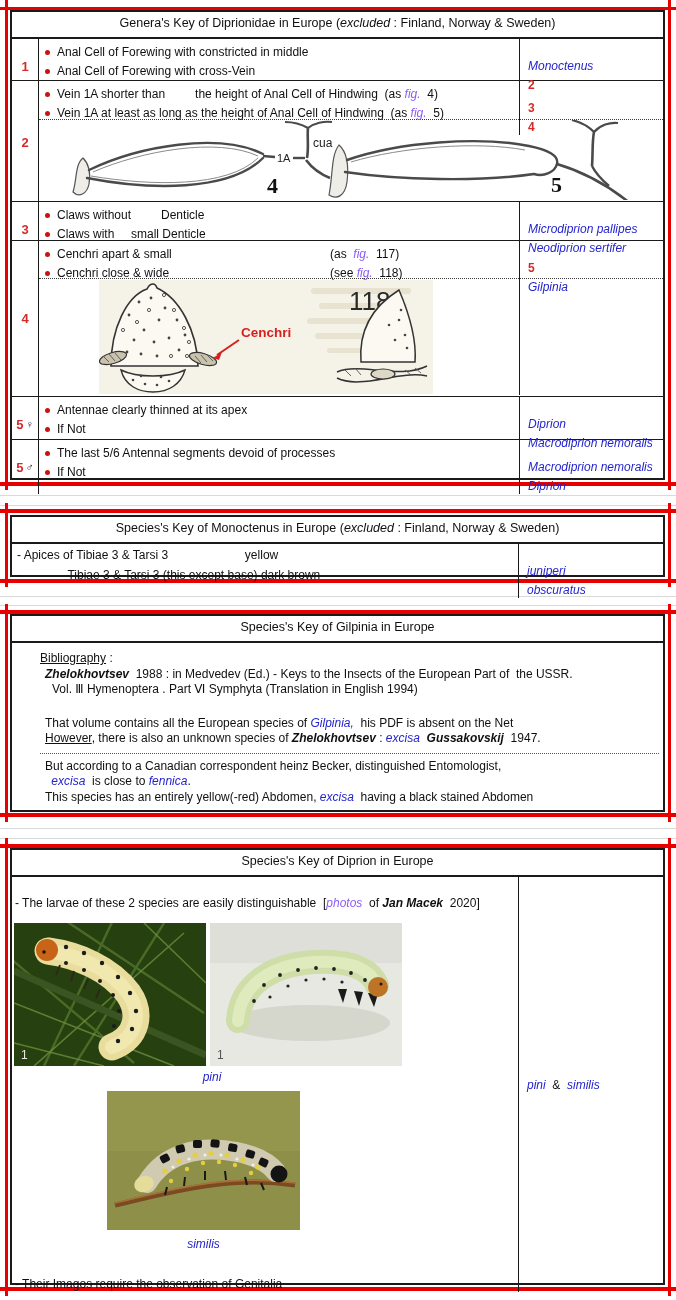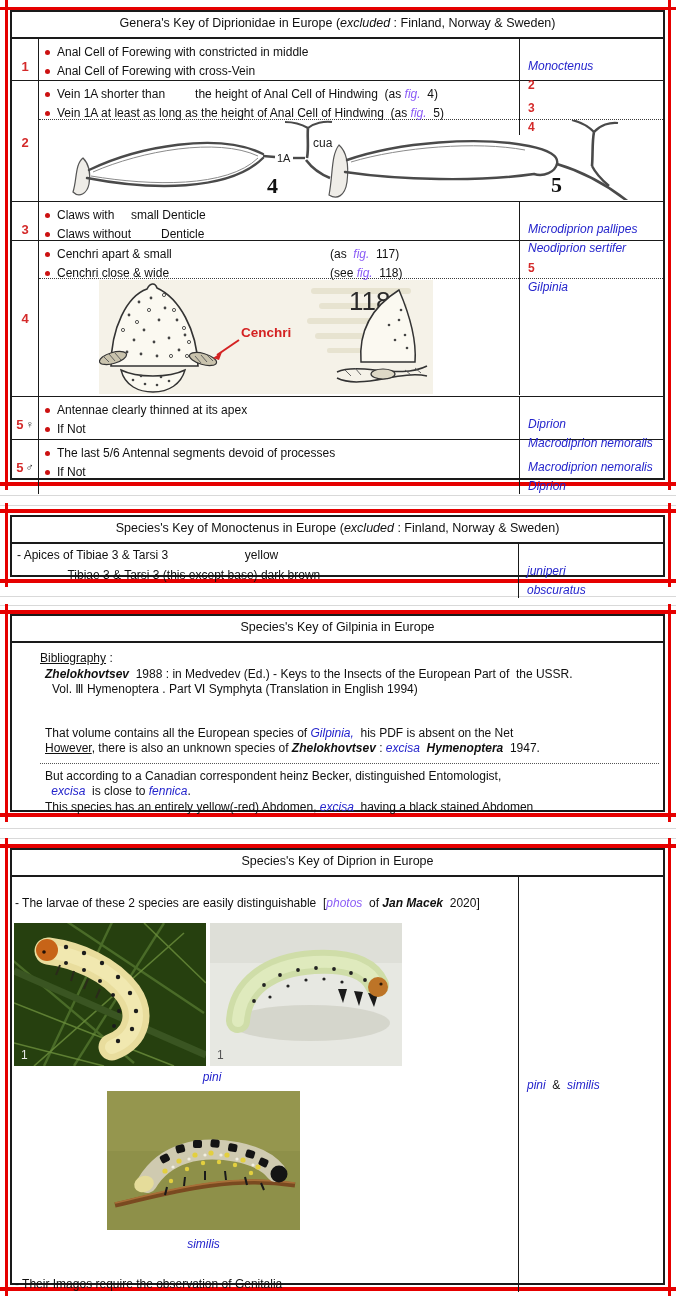--- a/index.html
+++ b/index.html
@@ -34,21 +34,21 @@
   .sg-blue{color:#2424cc;font-style:italic;}
   .sg-teal{color:#8b5cf6;font-style:italic;}
   .sg-red{color:#d42a2a;font-weight:bold;}
   .t2line{padding-left:5px;margin-top:4px;line-height:15.5px;white-space:pre-wrap;}
   
   .bibbody{padding-top:8px;}
   .bl{margin:0 0 0 33px;line-height:15.5px;white-space:pre-wrap;}
   .bl.i1{margin-left:28px;}
   .bl.i3{margin-left:40px;}
   .bl.i2b{margin-left:36px;}
-  .bl.gap{margin-top:28px;}
+  .bl.gap{margin-top:18px;}
   .bib-dots{height:0;border-top:1.5px dotted #555;margin:6px 4px 5px 28px;}
   
   .t4body{display:grid;grid-template-columns:506px 144px;height:412px;}
   .t4right{border-left:1.5px solid #1a1a1a;display:flex;align-items:center;padding-left:8px;white-space:pre-wrap;}
   .t4intro{margin:18px 0 0 3px;line-height:16px;white-space:pre-wrap;}
   .photorow{display:flex;gap:4px;margin:12px 0 0 2px;}
   .cap{margin-top:4px;text-align:center;line-height:15px;}
   .cap-pini{width:396px;margin-left:2px;}
   .simblock{margin:6px 0 0 95px;width:193px;}
   .t4footer{margin:24px 0 0 3px;line-height:16px;white-space:pre-wrap;}
@@ -149,22 +149,22 @@
           <text class="fignum" x="512" y="72" font-size="22" fill="#111">5</text>
         </svg>
       </div>
     </div>
 
     <div class="krow cols3" style="height:38px">
       <div class="numcell">
           <span class="numlab">3</span>
         </div>
       <div class="critcell">
+        <div class="cl"><span class="bullet"></span><span><span>Claws without         Denticle</span></span></div>
         <div class="cl"><span class="bullet"></span><span><span>Claws with     small Denticle</span></span></div>
-        <div class="cl"><span class="bullet"></span><span><span>Claws without         Denticle</span></span></div>
       </div>
       <div class="outcell">
         <div class="ol"><span class="sg-blue">Microdiprion pallipes</span></div>
         <div class="ol"><span class="sg-blue">Neodiprion sertifer</span></div>
       </div>
     </div>
 
     <div class="krow cols2w" style="height:155px">
       <div class="numcell">
           <span class="numlab">4</span>
@@ -311,21 +311,21 @@
     </div>
   </div>
 
   <div class="tbl" style="top:614px;height:198px">
     <div class="thead"><span>Species's Key of Gilpinia in Europe</span></div>
     <div class="bibbody">
       <p class="bl i1"><span class="sg-u">Bibliography</span><span> :</span></p>
       <p class="bl"><span class="sg-bi">Zhelokhovtsev</span><span>  1988 : in Medvedev (Ed.) - Keys to the Insects of the European Part of  the USSR.</span></p>
       <p class="bl i3"><span>Vol. Ⅲ Hymenoptera . Part Ⅵ Symphyta (Translation in English 1994)</span></p>
       <p class="bl gap"><span>That volume contains all the European species of </span><span class="sg-blue">Gilpinia,</span><span>  his PDF is absent on the Net</span></p>
-      <p class="bl"><span class="sg-u">However</span><span>, there is also an unknown species of </span><span class="sg-bi">Zhelokhovtsev</span><span> : </span><span class="sg-blue">excisa</span><span>  </span><span class="sg-bi">Hymenoptera</span><span>  1947.</span></p>
+      <p class="bl"><span class="sg-u">However</span><span>, there is also an unknown species of </span><span class="sg-bi">Zhelokhovtsev</span><span> : </span><span class="sg-blue">excisa</span><span>  </span><span class="sg-bi">Gussakovskij</span><span>  1947.</span></p>
       <div class="bib-dots"></div>
       <p class="bl"><span>But according to a Canadian correspondent heinz Becker, distinguished Entomologist,</span></p>
       <p class="bl i2b"><span> </span><span class="sg-blue">excisa</span><span>  is close to </span><span class="sg-blue">fennica</span><span>.</span></p>
       <p class="bl"><span>This species has an entirely yellow(-red) Abdomen, </span><span class="sg-blue">excisa</span><span>  having a black stained Abdomen</span></p>
     </div>
   </div>
 
   <div class="tbl" style="top:848px;height:437px">
     <div class="thead"><span>Species's Key of Diprion in Europe</span></div>
     <div class="t4body">

